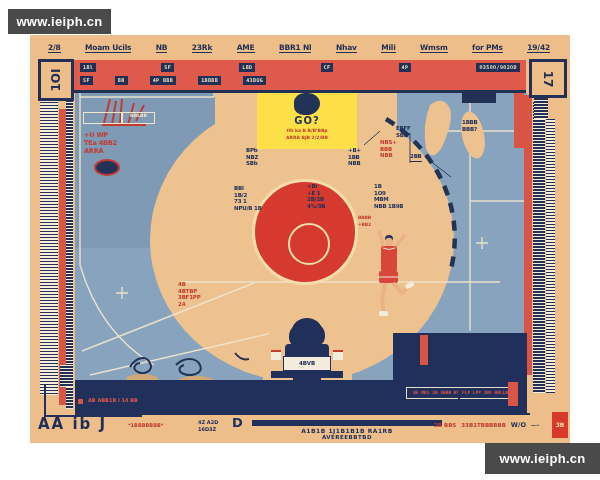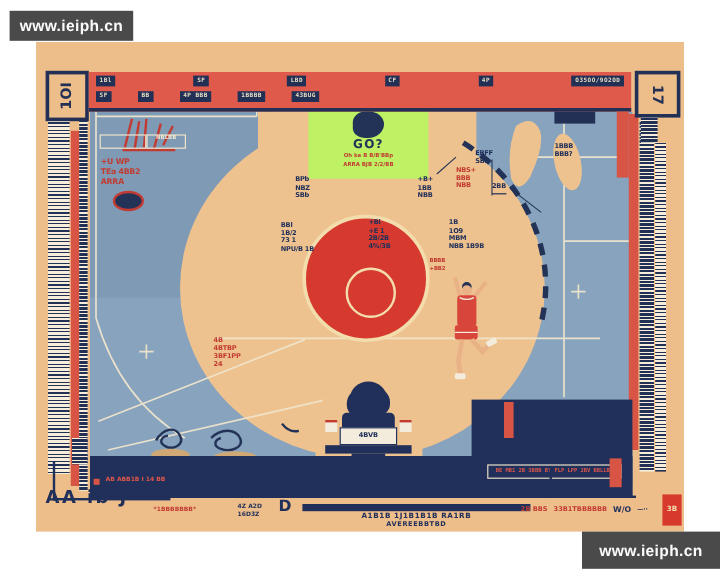--- a/index.html
+++ b/index.html
@@ -101,21 +101,21 @@
         <path d="M363,248 L372,258 L378,252" stroke="#e9b286" stroke-width="4" fill="none"></path>
         <rect x="349" y="276" width="9" height="5" rx="1.5" fill="#f3ecdc"></rect>
         <rect x="375" y="248" width="9" height="5" rx="1.5" transform="rotate(-28 379 250)" fill="#f3ecdc"></rect>
       </g>
     </svg>
 
     <div class="abs" style="left:222px;top:144px;width:100px;height:100px;background:#d63a2e;
          border:3px solid #f3ddad;border-radius:50%;"></div>
     <div class="abs" style="left:258px;top:188px;width:38px;height:38px;border:2px solid #f3ddad;border-radius:50%;"></div>
 
-    <div class="abs" style="left:227px;top:50px;width:100px;height:64px;background:#bef264;">
+    <div class="abs" style="left:227px;top:50px;width:100px;height:64px;background:#fde047;">
       <div class="abs" style="left:22px;top:-5px;width:58px;height:10px;background:#d8392d;color:#20305a;
            font:800 5px/10px 'DejaVu Sans',sans-serif;text-align:center;">1BBB2</div>
       <div class="abs" style="left:37px;top:8px;width:26px;height:22px;background:#223357;
            border-radius:46% 54% 58% 42%;"></div>
       <div class="abs" style="left:0;top:31px;width:100px;text-align:center;font:900 10px/1 'DejaVu Sans',sans-serif;
            color:#223357;letter-spacing:1px;">GO?</div>
       <div class="abs" style="left:0;top:43px;width:100px;text-align:center;font:800 4.5px/5.5px 'DejaVu Sans',sans-serif;color:#c23b31;">Oh ka B B/B'BBp</div>
       <div class="abs" style="left:0;top:50px;width:100px;text-align:center;font:800 4.5px/5.5px 'DejaVu Sans',sans-serif;color:#c23b31;">ARRA BJB 2/2/BB</div>
     </div>
 
@@ -217,20 +217,33 @@
           <div>SF</div>
           <div>BB</div>
           <div>4P BBB</div>
           <div>1BBBB</div>
           <div>43BUG</div>
         </div>
     </div>
     <div class="abs" style="left:484px;top:58px;width:10px;height:55px;background:#d85546;"></div>
     <div class="abs" style="left:432px;top:58px;width:34px;height:10px;background:#223055;"></div>
 
+    <div class="abs toprow" style="left:18px;top:2px;width:502px;height:16px;">
+        <div>2/8</div>
+        <div>Moam Ucils</div>
+        <div>NB</div>
+        <div>23Rk</div>
+        <div>AME</div>
+        <div>BBR1 Nl</div>
+        <div>Nhav</div>
+        <div>Mili</div>
+        <div>Wmsm</div>
+        <div>for PMs</div>
+        <div>19/42</div>
+      </div>
 
     <div class="abs" style="left:233px;top:277px;width:89px;height:80px;background:#eec28f;
          border-radius:44px 44px 0 0;">
       <div class="abs" style="left:28px;top:8px;width:32px;height:28px;background:#20305a;
            border-radius:50% 50% 45% 45%;
            box-shadow:-3px 2px 0 -1px #20305a,3px 1px 0 -1px #20305a,0 -3px 0 -1px #20305a;"></div>
       <div class="abs" style="left:22px;top:32px;width:44px;height:16px;background:#20305a;border-radius:4px 4px 0 0;"></div>
       <div class="abs" style="left:8px;top:38px;width:10px;height:8px;background:#f3ecdc;border-top:2px solid #c23b31;"></div>
       <div class="abs" style="left:70px;top:38px;width:10px;height:8px;background:#f3ecdc;border-top:2px solid #c23b31;"></div>
       <div class="abs" style="left:20px;top:44px;width:48px;height:15px;background:#f3ecdc;border:1px solid #20305a;
@@ -246,21 +259,21 @@
     <div class="abs" style="left:45px;top:345px;width:452px;height:35px;background:#20305a;"></div>
     <div class="abs" style="left:376px;top:352px;width:112px;height:12px;border:1px solid #e8dfc8;box-sizing:border-box;
          text-align:center;font:700 4.5px/10px 'DejaVu Sans Mono',monospace;color:#e0564a;">BE MB1 2B 3BBB BT FLP LPP 2BV BBLLBB</div>
     <div class="abs" style="left:478px;top:347px;width:10px;height:24px;background:#d85546;"></div>
     <div class="abs" style="left:48px;top:364px;width:5px;height:5px;background:#d85546;"></div>
     <div class="abs" style="left:58px;top:363px;font:800 5px/1 'DejaVu Sans',sans-serif;color:#e0564a;">AB ABB1B I 14 BB</div>
 
     <div class="abs" style="left:14px;top:350px;width:96px;height:30px;border-left:2px solid #20305a;border-bottom:2px solid #20305a;"></div>
     <div class="abs" style="left:428px;top:354px;width:70px;height:24px;border-left:2px solid #20305a;border-bottom:2px solid #20305a;"></div>
 
-    <div class="abs bigword" style="left:8px;top:372px;text-align:right;">AA ib J</div>
+    <div class="abs bigword" style="left:8px;top:382px;text-align:right;">AA ib J</div>
     <div class="abs minitxt redtxt" style="left:98px;top:387px;">*1BBBBBBB*</div>
     <div class="abs minitxt" style="left:168px;top:384px;text-align:right;">4Z A2D</div>
     <div class="abs minitxt" style="left:168px;top:391px;text-align:right;">16D3Z</div>
     <div class="abs" style="left:202px;top:381px;font:900 13px/1 'DejaVu Sans',sans-serif;color:#20305a;">D</div>
     <div class="abs" style="left:222px;top:385px;width:190px;height:6px;background:#20305a;"></div>
     <div class="abs" style="left:222px;top:393px;width:190px;text-align:center;font:900 6px/1 'DejaVu Sans',sans-serif;color:#20305a;letter-spacing:.5px;">A1B1B 1J1B1B1B RA1RB</div>
     <div class="abs" style="left:222px;top:400px;width:190px;text-align:center;font:900 5.5px/1 'DejaVu Sans',sans-serif;color:#20305a;letter-spacing:.5px;">AVEREEBBTBD</div>
     <div class="abs" style="left:404px;top:387px;display:flex;gap:5px;align-items:center;">
       <span class="minitxt redtxt" style="font-size:5.5px;">2B BBS</span>
       <span class="minitxt redtxt" style="font-size:5.5px;">33B1TBBBBBB</span>

